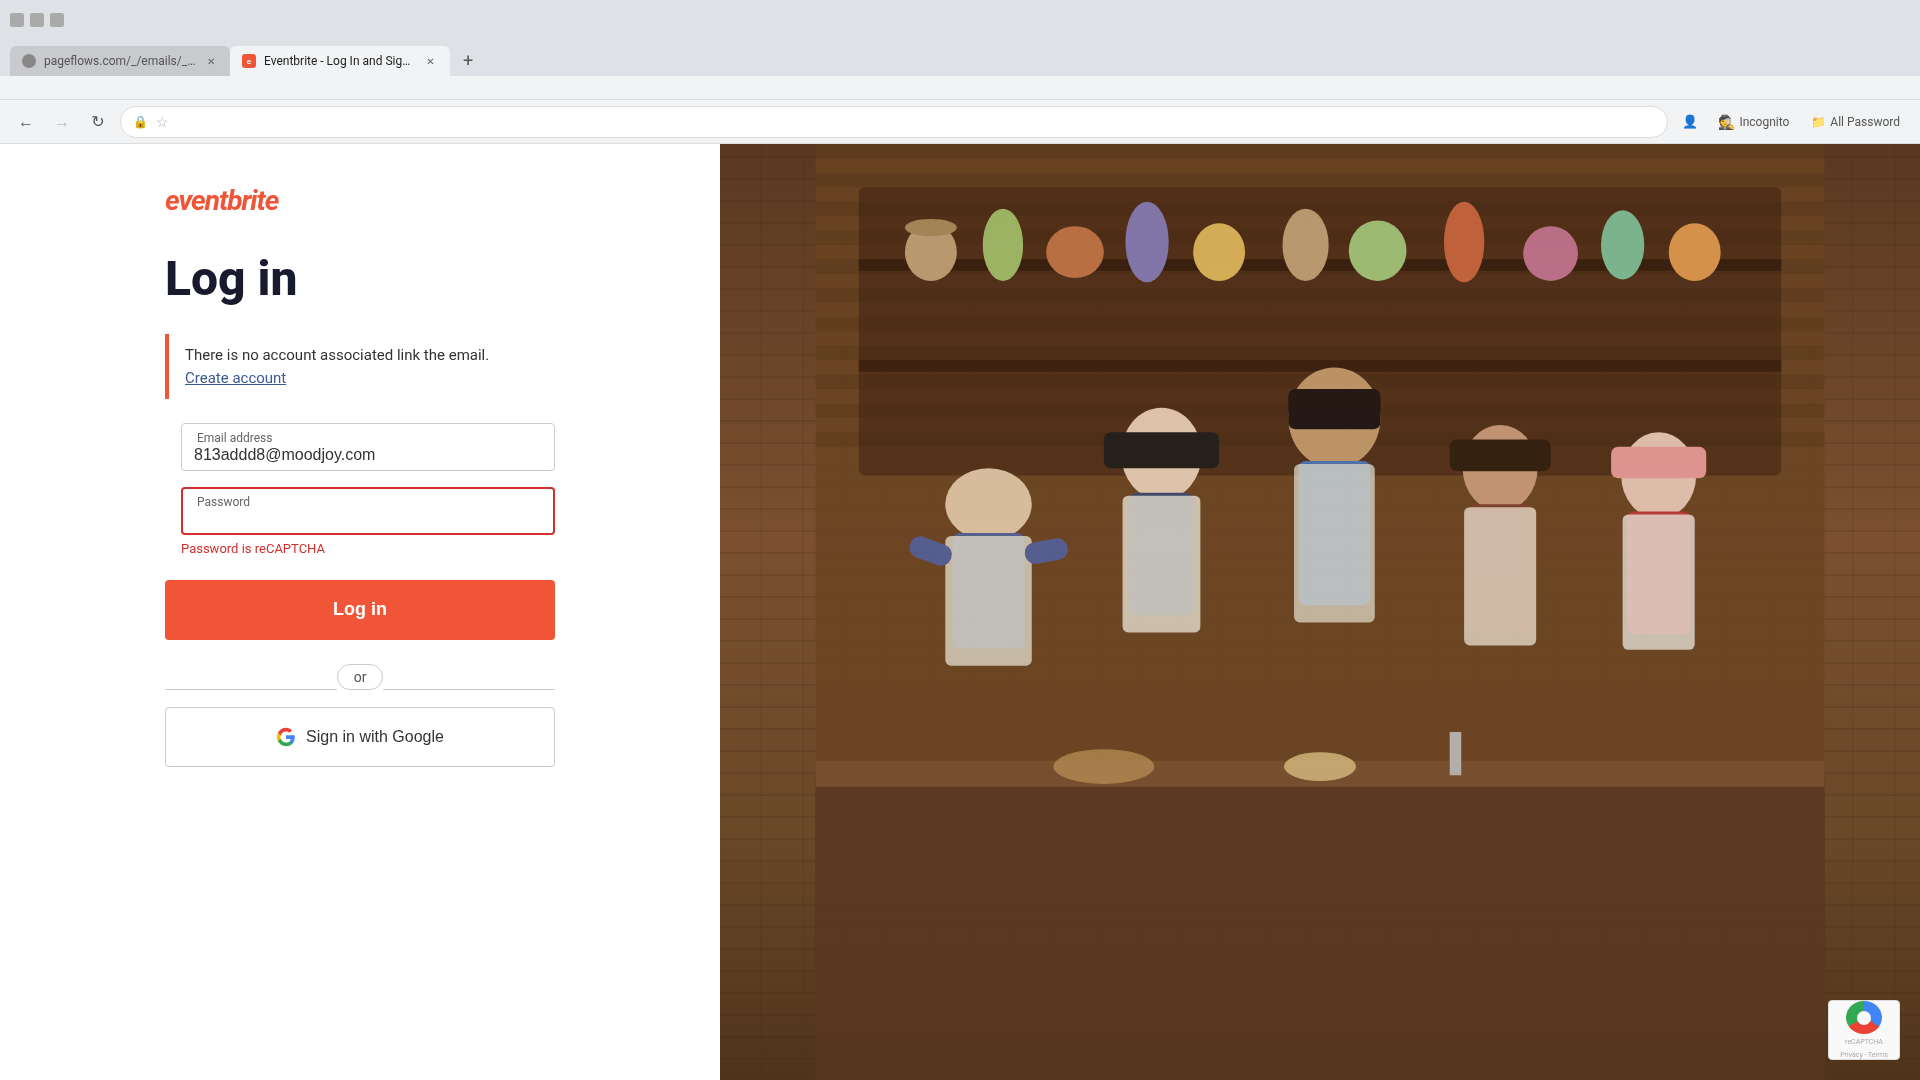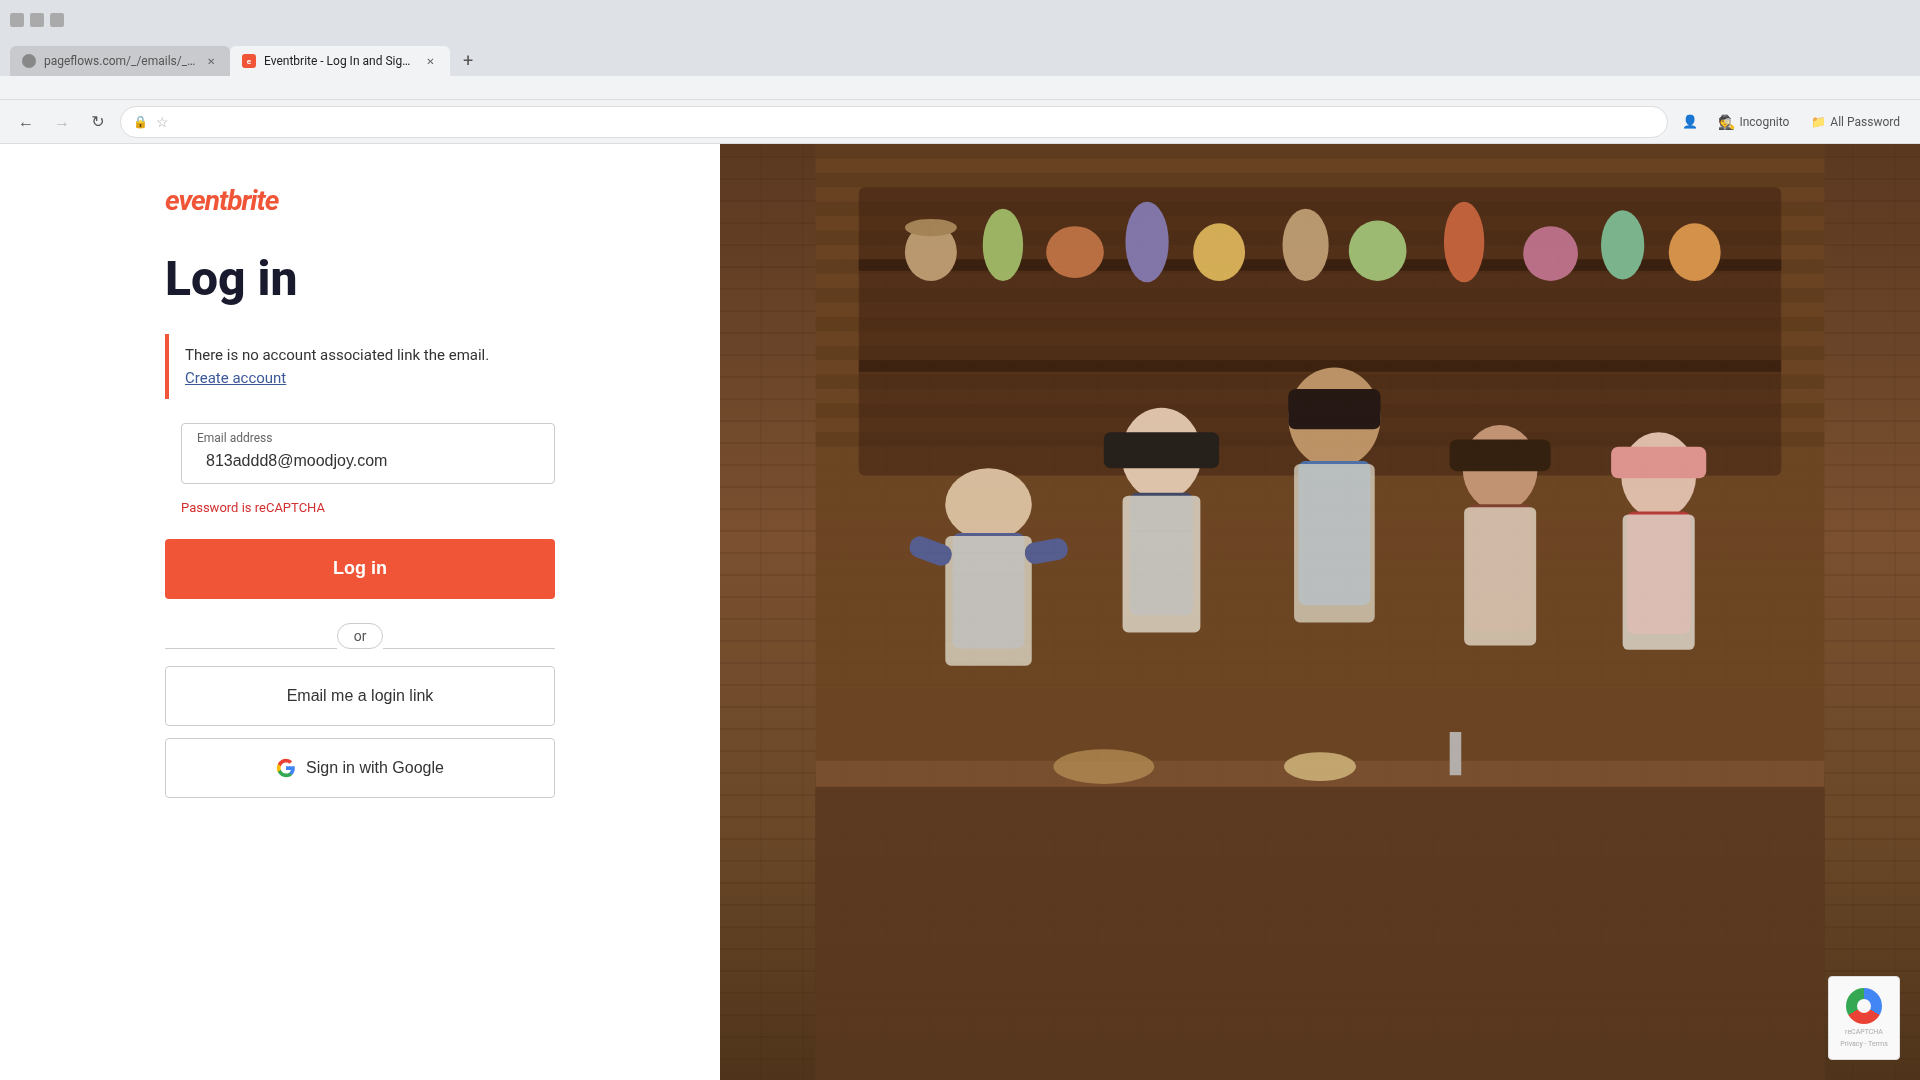--- a/index.html
+++ b/index.html
@@ -262,24 +262,24 @@
       top: 8px;
       left: 16px;
       font-size: 12px;
       color: #666;
       pointer-events: none;
       z-index: 1;
     }
 
     .input-field {
       width: 100%;
-      height: 61px;
+      height: 48px;
       border: 1px solid #ccc;
       border-radius: 4px;
-      padding: 24px 16px 8px 24px;
+      padding: 24px 16px 8px 12px;
       font-size: 16px;
       color: #333;
       background: #fff;
       outline: none;
     }
 
     .input-field.error {
       border-color: #d32f2f;
       border-width: 2px;
     }
@@ -383,21 +383,21 @@
         ),
         linear-gradient(180deg, #5a3820 0%, #7a5030 40%, #6a4828 70%, #4a3018 100%);
     }
 
     
     .recaptcha {
       position: fixed;
       bottom: 20px;
       right: 20px;
       width: 72px;
-      height: 84px;
+      height: 60px;
       background: #f9f9f9;
       border: 1px solid #ddd;
       border-radius: 4px;
       display: flex;
       flex-direction: column;
       align-items: center;
       justify-content: center;
       gap: 4px;
     }
 
@@ -543,37 +543,38 @@
     
     <div class="form-group">
       <div class="input-wrapper">
         <span class="input-label">Email address</span>
         <input type="email" class="input-field" value="813addd8@moodjoy.com" style="padding-top: 24px;">
       </div>
     </div>
 
     
     <div class="form-group">
+      <div class="input-wrapper">
+        <span class="input-label">Password</span>
+        <input type="password" class="input-field error" value="" style="padding-top: 24px;">
+      </div>
       <div class="error-text">Password is reCAPTCHA</div>
     </div>
 
     
     <button class="btn-login">Log in</button>
 
     
     <div class="divider">
       <div class="divider-line"></div>
       <div class="divider-text">or</div>
       <div class="divider-line"></div>
     </div>
 
     
-    <button class="btn-alt">
-      <span>Email me a login link</span>
-    </button>
 
     
     <button class="btn-alt">
 
       <svg class="google-icon" viewBox="0 0 24 24">
         <path fill="#4285F4" d="M22.56 12.25c0-.78-.07-1.53-.2-2.25H12v4.26h5.92c-.26 1.37-1.04 2.53-2.21 3.31v2.77h3.57c2.08-1.92 3.28-4.74 3.28-8.09z"></path>
         <path fill="#34A853" d="M12 23c2.97 0 5.46-.98 7.28-2.66l-3.57-2.77c-.98.66-2.23 1.06-3.71 1.06-2.86 0-5.29-1.93-6.16-4.53H2.18v2.84C3.99 20.53 7.7 23 12 23z"></path>
         <path fill="#FBBC05" d="M5.84 14.09c-.22-.66-.35-1.36-.35-2.09s.13-1.43.35-2.09V7.07H2.18C1.43 8.55 1 10.22 1 12s.43 3.45 1.18 4.93l3.66-2.84z"></path>
         <path fill="#EA4335" d="M12 5.38c1.62 0 3.06.56 4.21 1.64l3.15-3.15C17.45 2.09 14.97 1 12 1 7.7 1 3.99 3.47 2.18 7.07l3.66 2.84c.87-2.6 3.3-4.53 6.16-4.53z"></path>
       </svg>

